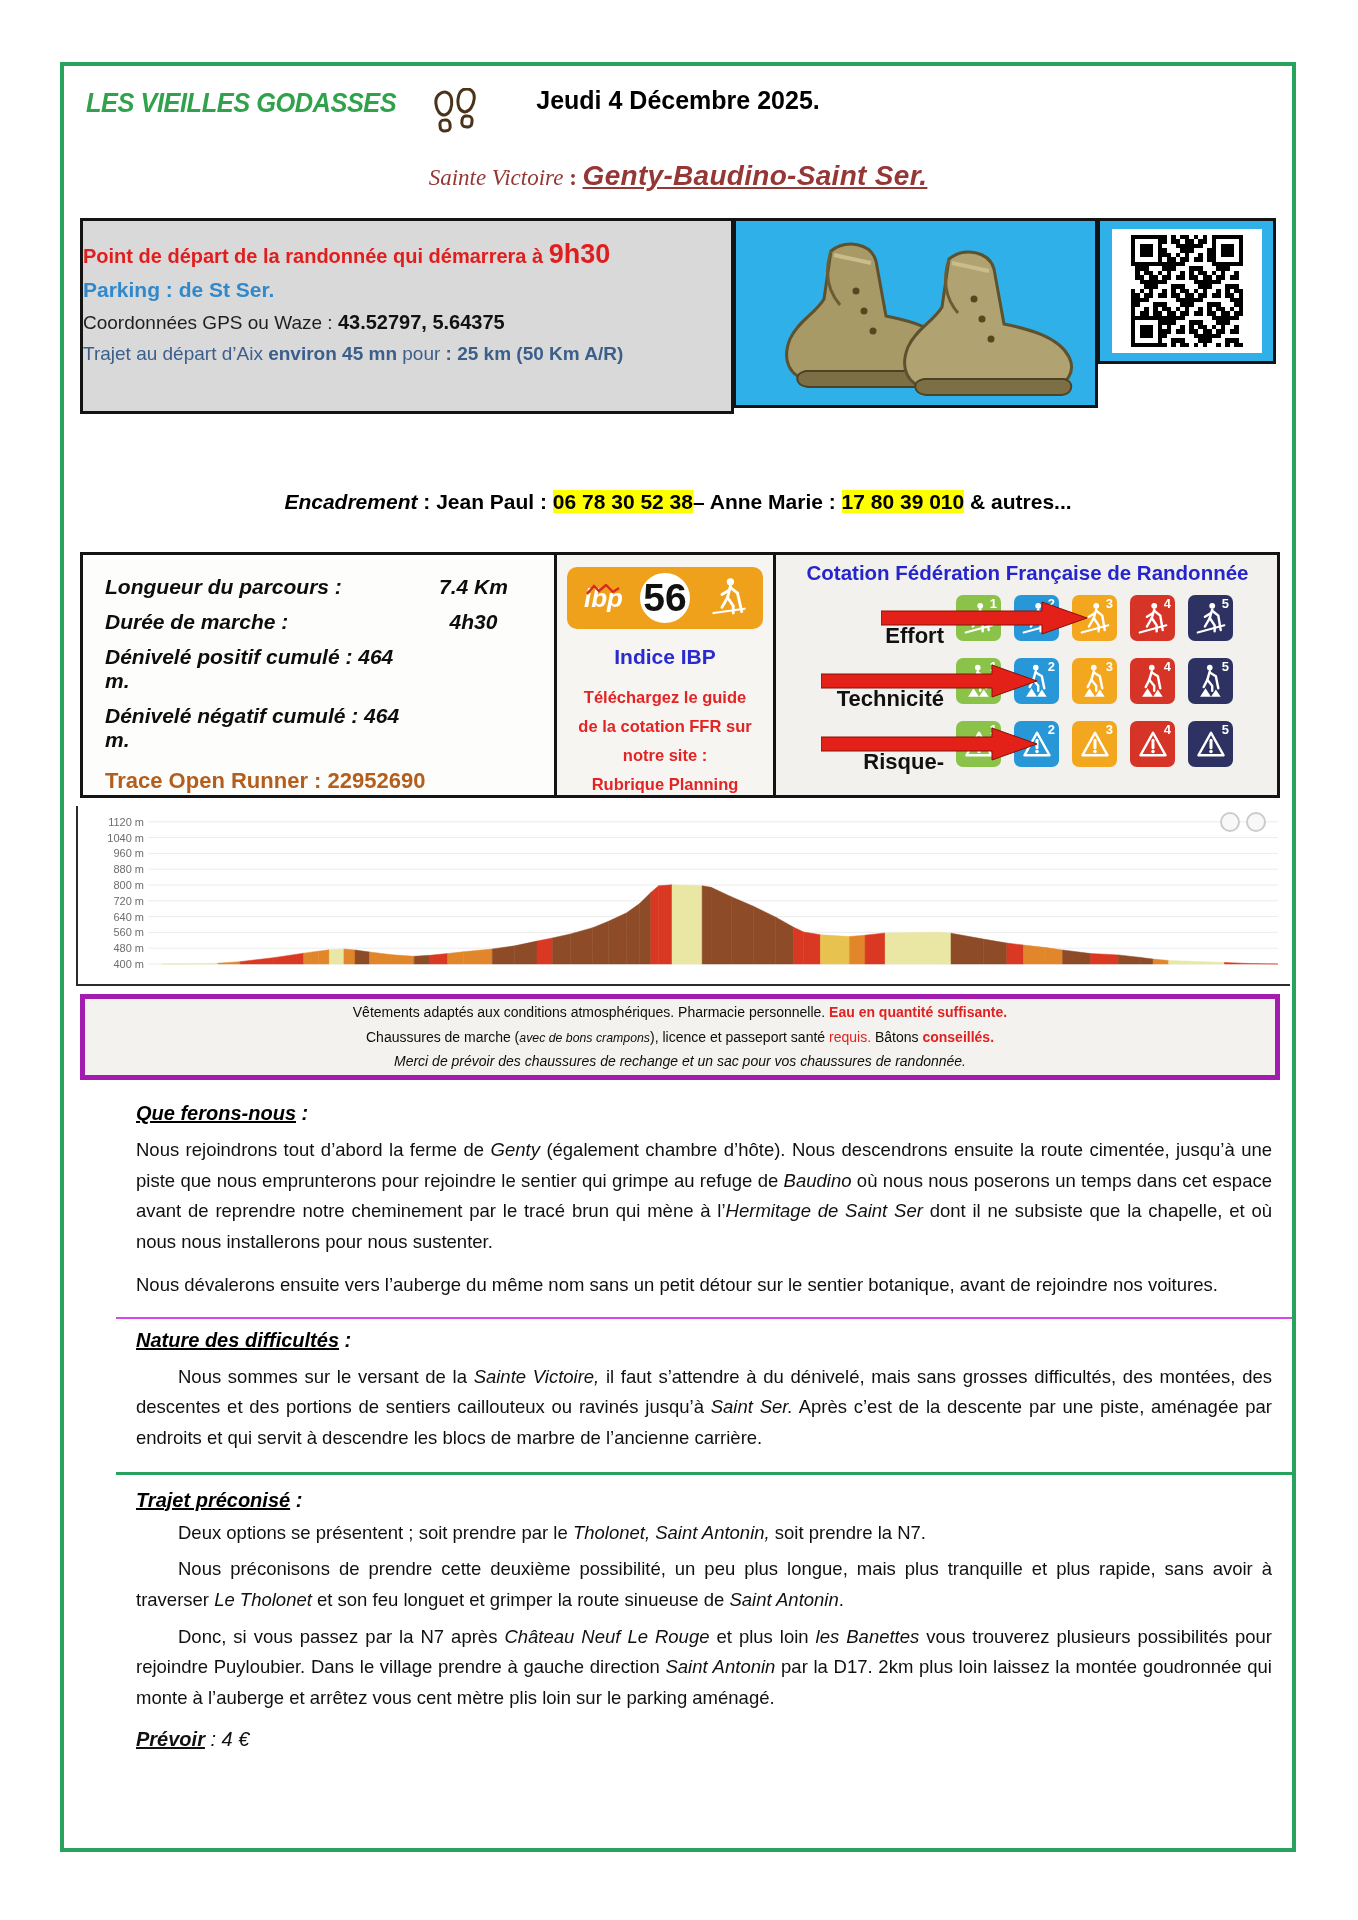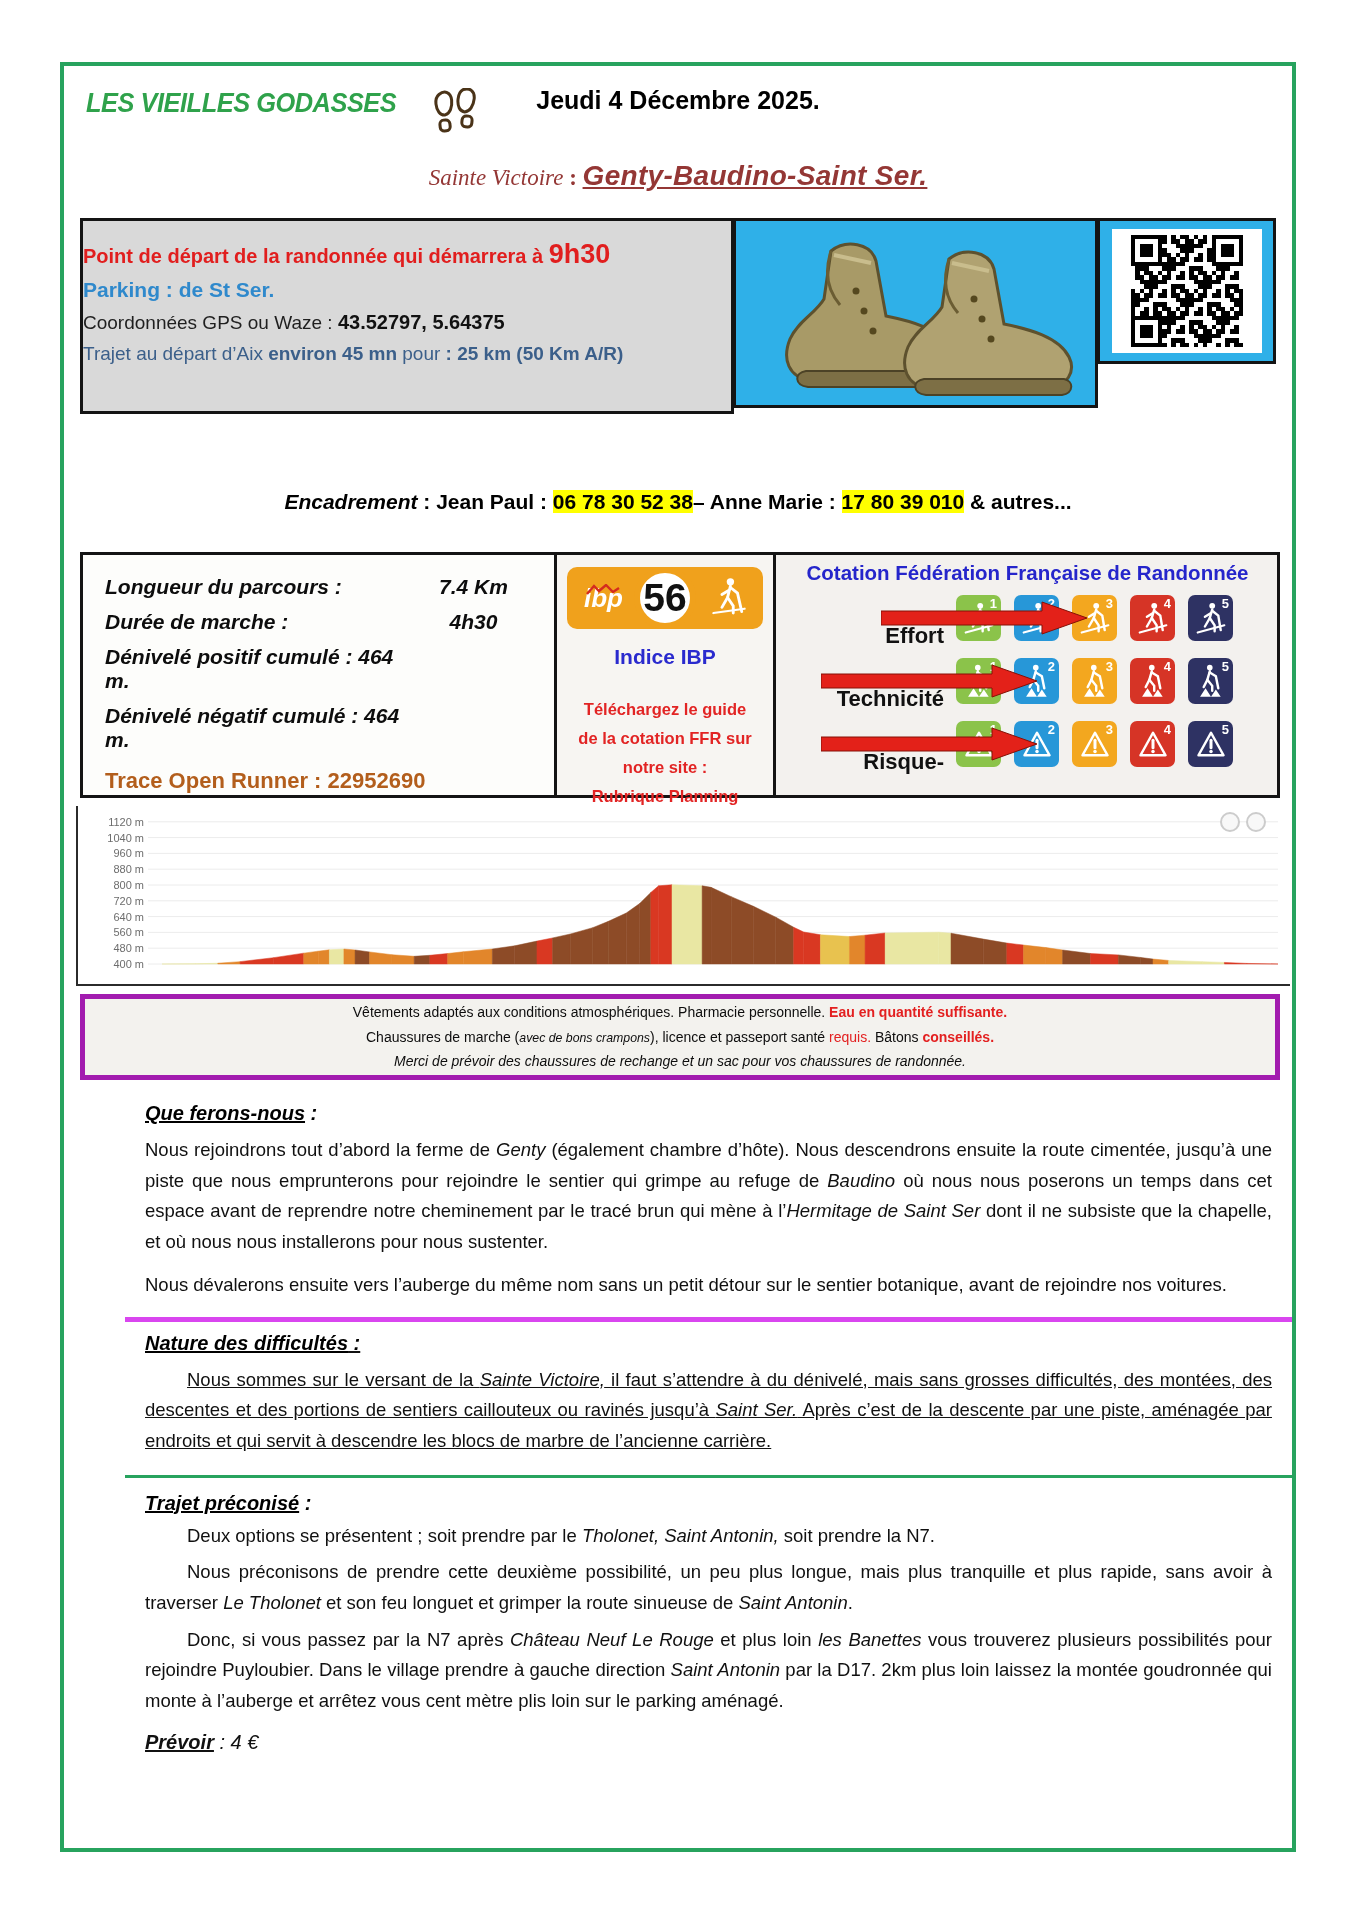--- a/index.html
+++ b/index.html
@@ -39,44 +39,44 @@
   .stat-row{display:flex;font-size:21px;font-weight:bold;font-style:italic;color:#0d0d0d;margin-bottom:11px;}
   .stat-label{flex:1;}
   .stat-value{width:125px;text-align:center;}
   .trace{margin-top:16px;font-size:22px;font-weight:bold;color:#b35e1c;}
   .ibp-box{width:219px;height:246px;border:3px solid #141414;border-left-width:0;box-sizing:border-box;background:#f7f5f2;text-align:center;padding-top:12px;}
   .ibp-badge{width:196px;height:62px;margin:0 auto;background:#f0a11c;border-radius:10px;display:flex;align-items:center;justify-content:space-between;padding:0 17px;box-sizing:border-box;position:relative;}
   .ibp-word{color:#fff;font-weight:900;font-size:26px;font-style:italic;line-height:1;position:relative;}
   .ibp-peaks{position:absolute;top:-11px;left:2px;}
   .ibp-circle{width:62px;height:62px;background:#fff;border:6px solid #f0a11c;border-radius:50%;box-sizing:border-box;display:flex;align-items:center;justify-content:center;font-size:39px;font-weight:900;color:#111;position:absolute;left:50%;top:50%;transform:translate(-50%,-50%);box-shadow:0 0 0 2px #fff inset;}
   .ibp-title{color:#2a2ace;font-weight:bold;font-size:21px;margin-top:16px;}
-  .ibp-lines{margin-top:26px;color:#e22424;font-weight:bold;font-size:16.5px;line-height:1.75;}
+  .ibp-lines{margin-top:14px;color:#e22424;font-weight:bold;font-size:16.5px;line-height:1.75;}
   .cot-box{width:504px;height:246px;border:3px solid #141414;border-left-width:0;box-sizing:border-box;background:#f3f1ee;padding:6px 8px 0 10px;position:relative;}
   .cot-title{text-align:center;color:#2525cb;font-weight:bold;font-size:20.5px;margin-bottom:4px;}
   .cot-row{position:relative;height:63px;}
   .cot-label{position:absolute;left:0;bottom:3px;width:158px;text-align:right;font-size:22px;font-weight:bold;color:#111;}
   .cot-squares{position:absolute;left:170px;top:6px;display:flex;gap:13px;}
   .cot-sq{width:45px;height:46px;border-radius:7px;position:relative;display:flex;align-items:center;justify-content:center;}
   .cot-sq .num{position:absolute;top:1px;right:4px;color:#fff;font-size:13px;font-weight:bold;}
   .cot-arrow{position:absolute;z-index:3;}
 
   
   .chart{position:absolute;left:12px;top:740px;width:1214px;height:180px;background:#fff;border-left:2px solid #2b2b2b;border-bottom:2px solid #2b2b2b;box-sizing:border-box;}
 
   
   .equip{position:absolute;left:16px;top:928px;width:1200px;border:5px solid #a21caf;box-sizing:border-box;background:#f3f2ee;text-align:center;padding:1px 14px;font-size:14px;line-height:1.75;color:#0d0d0d;}
 
   
-  .body-text{position:absolute;left:13px;right:0;top:1036px;padding-left:48px;}
+  .body-text{position:absolute;left:4px;right:0;top:1036px;padding-left:48px;}
   .pad{padding:0 20px;}
   .sec-h{font-size:20px;font-weight:bold;font-style:italic;color:#000;}
   .sec-h .h-u{text-decoration:underline;}
   .para{font-size:18.5px;line-height:1.66;text-align:justify;color:#101010;margin:10px 0 12px;}
   .indent{text-indent:42px;}
-  .green-box{border-top:5px solid #d946ef;border-bottom:3px solid #27a35e;padding:10px 20px 16px;margin-top:16px;text-decoration:underline;}
+  .green-box{border-top:2px solid #d946ef;border-bottom:3px solid #27a35e;padding:10px 20px 16px;margin-top:16px;}
   .trajet-wrap{margin-top:14px;}
   .trajet-wrap .para{margin:6px 0;}
   .prevoir{margin-top:14px;font-size:20px;}
   .prevoir .p-lab{font-weight:bold;font-style:italic;text-decoration:underline;}
   .prevoir .p-val{font-style:italic;}
 
   
   .p-n{}
   .p-i{font-style:italic;}
   .p-b{font-weight:bold;}

